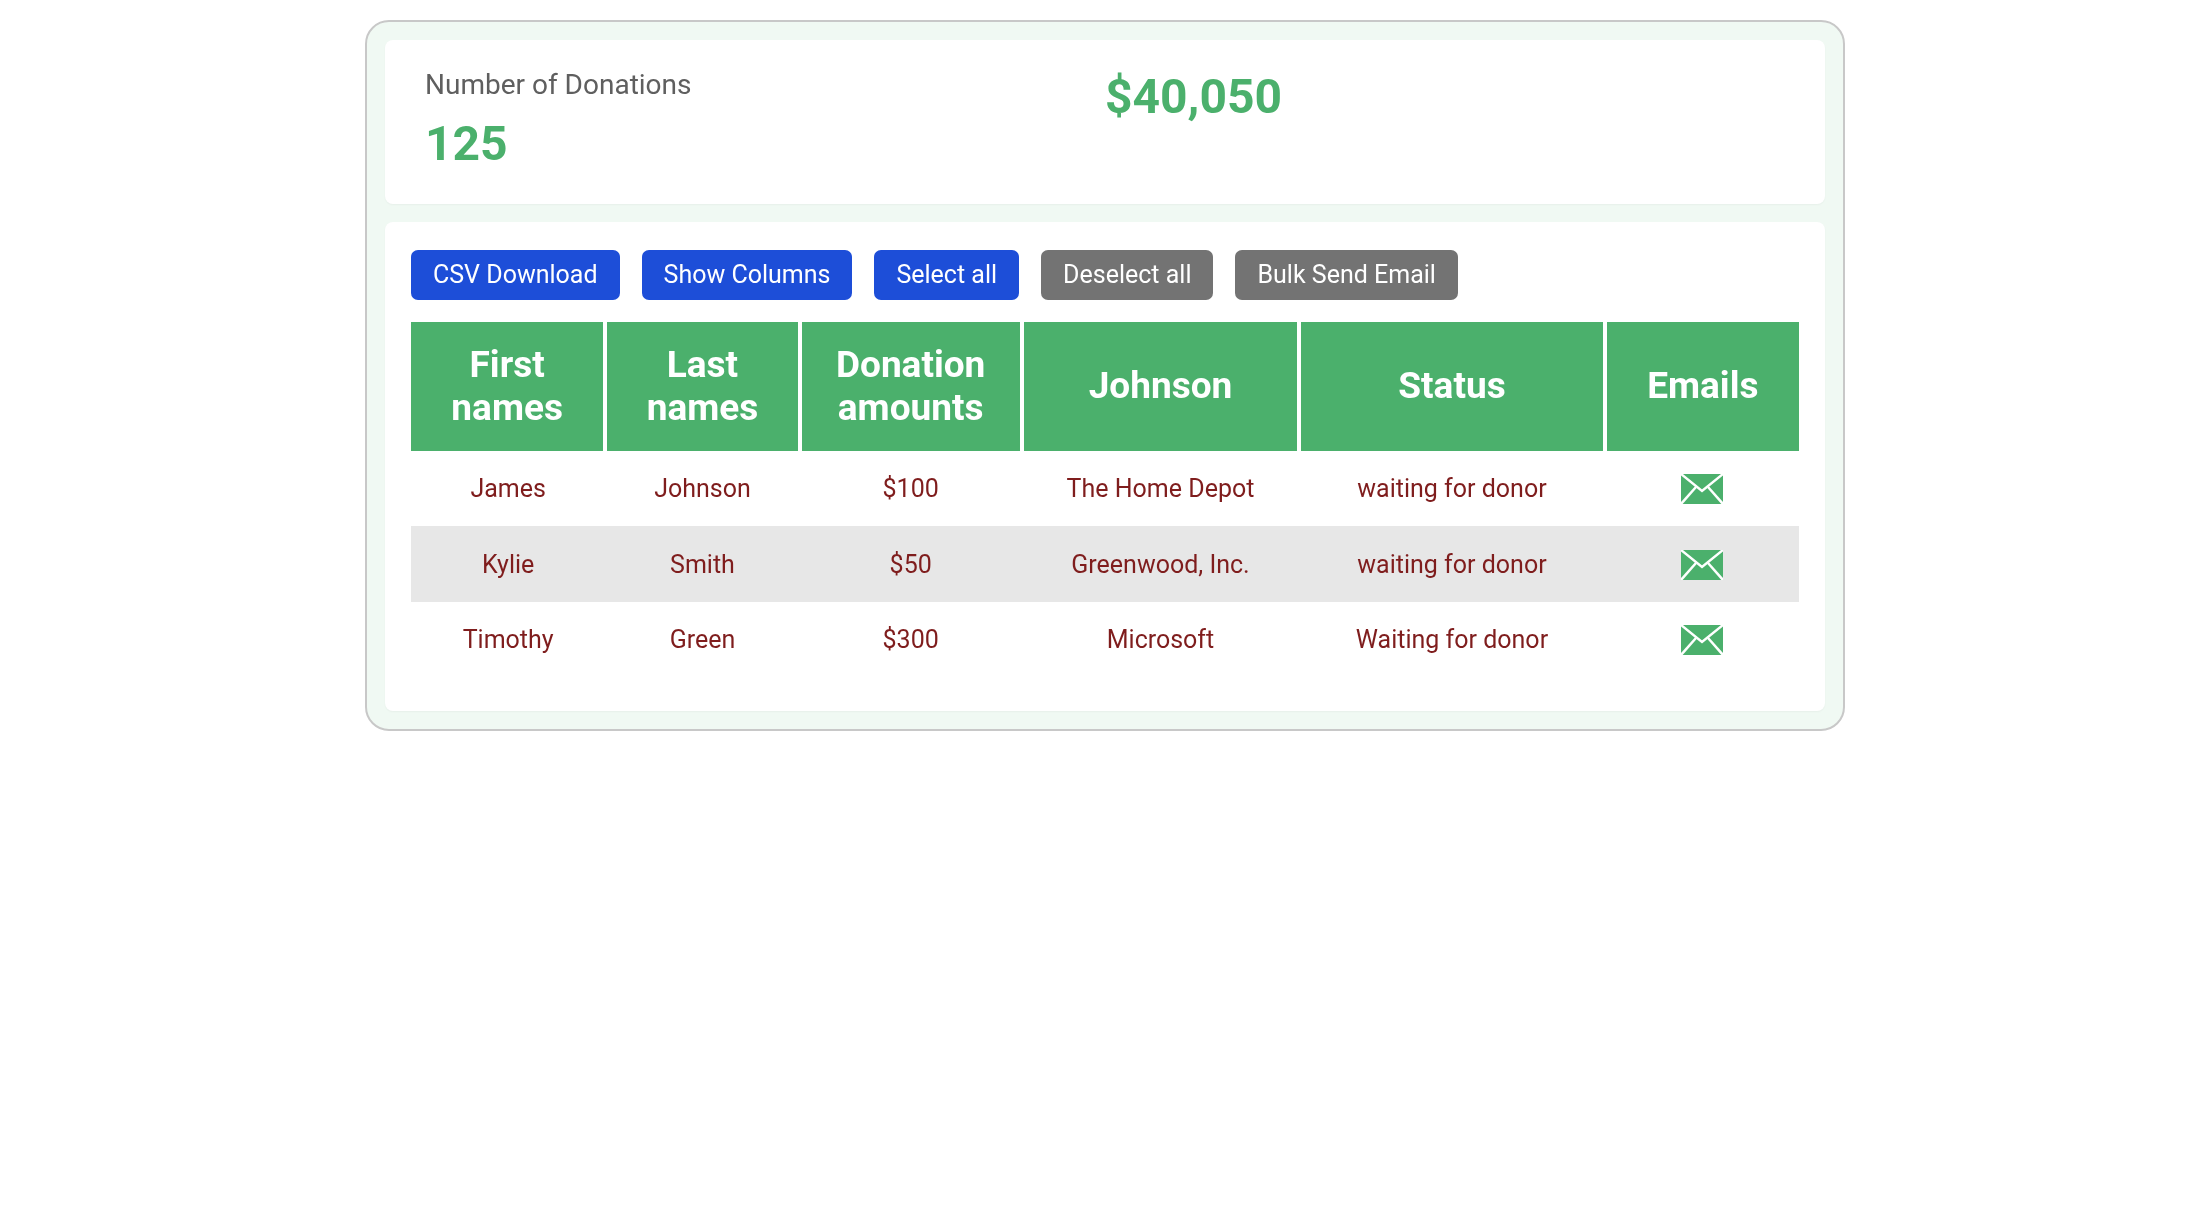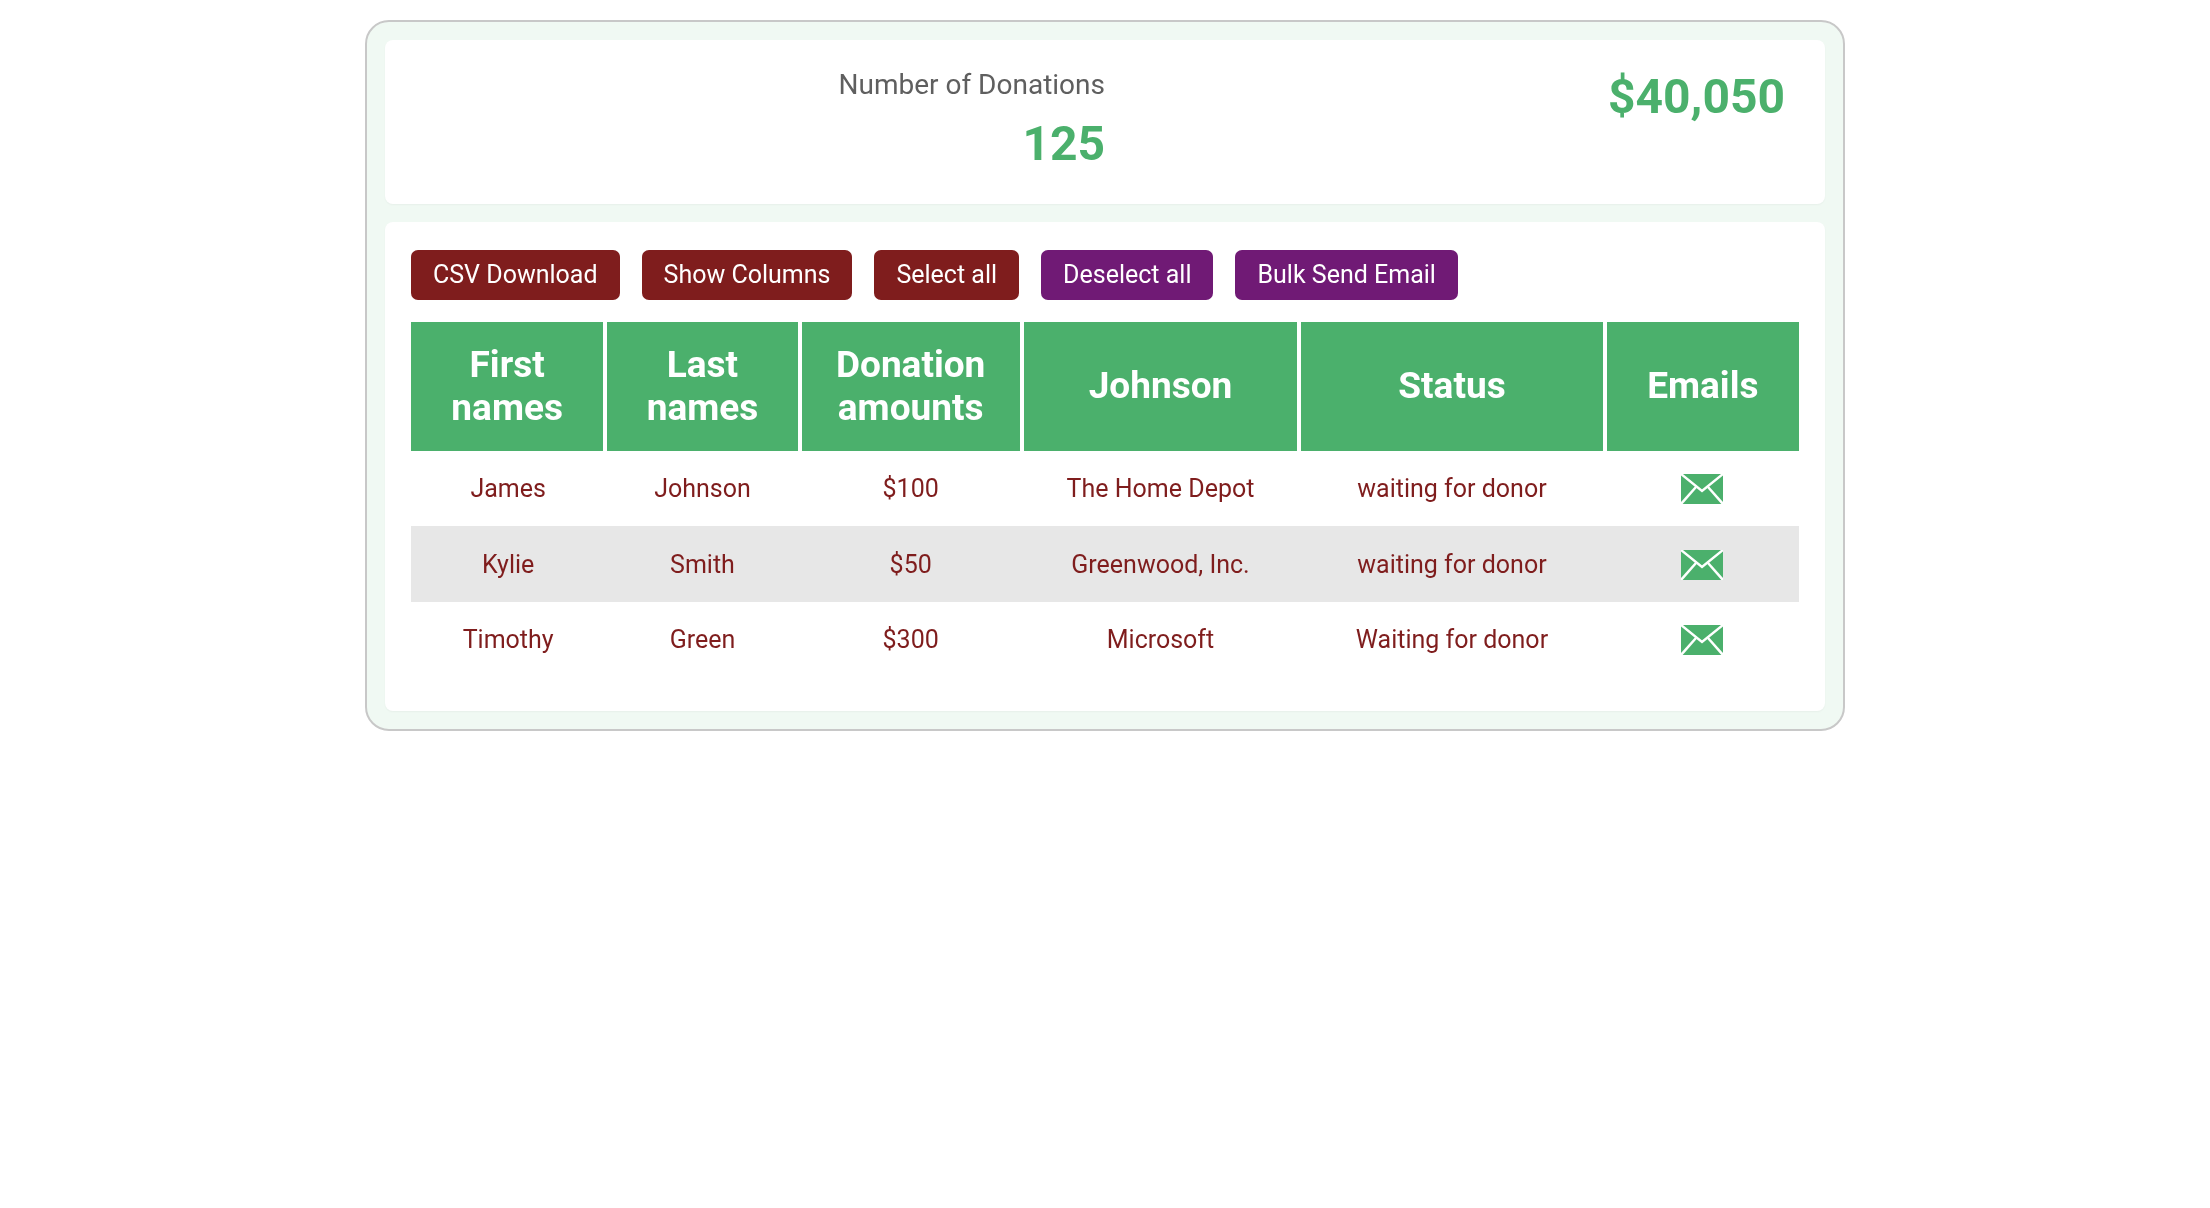--- a/index.html
+++ b/index.html
@@ -19,21 +19,21 @@
     .stats-card {
       background: #fff;
       border-radius: 8px;
       padding: 28px 40px 32px 40px;
       display: flex;
       justify-content: space-around;
       margin-bottom: 18px;
       box-shadow: 0 1px 2px rgba(0,0,0,0.04);
     }
     .stat-block {
-      text-align: right;
+      text-align: left;
       flex: 1;
     }
     .stat-label {
       color: #5f5f5f;
       font-size: 28px;
       font-weight: 400;
       margin-bottom: 14px;
     }
     .stat-value {
       color: #4bb06c;
@@ -55,22 +55,22 @@
     .btn {
       border: none;
       border-radius: 7px;
       padding: 10px 22px;
       font-size: 25px;
       color: #fff;
       cursor: pointer;
       font-family: inherit;
       line-height: 1.2;
     }
-    .btn-dark { background: #7f1d1d; }
-    .btn-light { background: #701a75; }
+    .btn-dark { background: #1d4ed8; }
+    .btn-light { background: #737373; }
     table.data {
       width: 100%;
       border-collapse: collapse;
       table-layout: fixed;
     }
     table.data th {
       background: #4bb06c;
       color: #fff;
       font-size: 37px;
       font-weight: 700;

